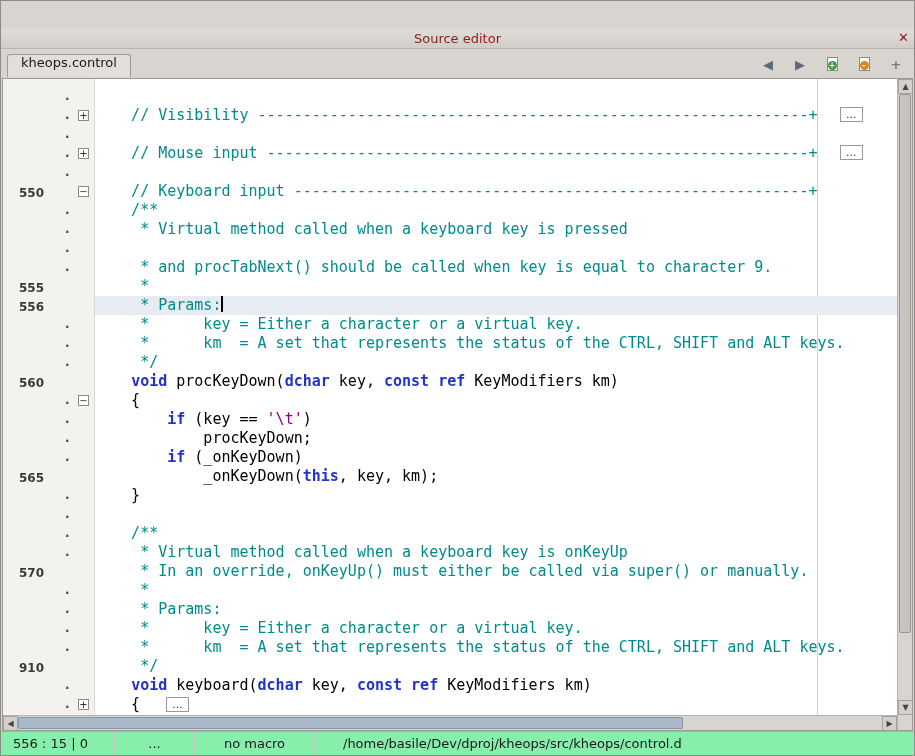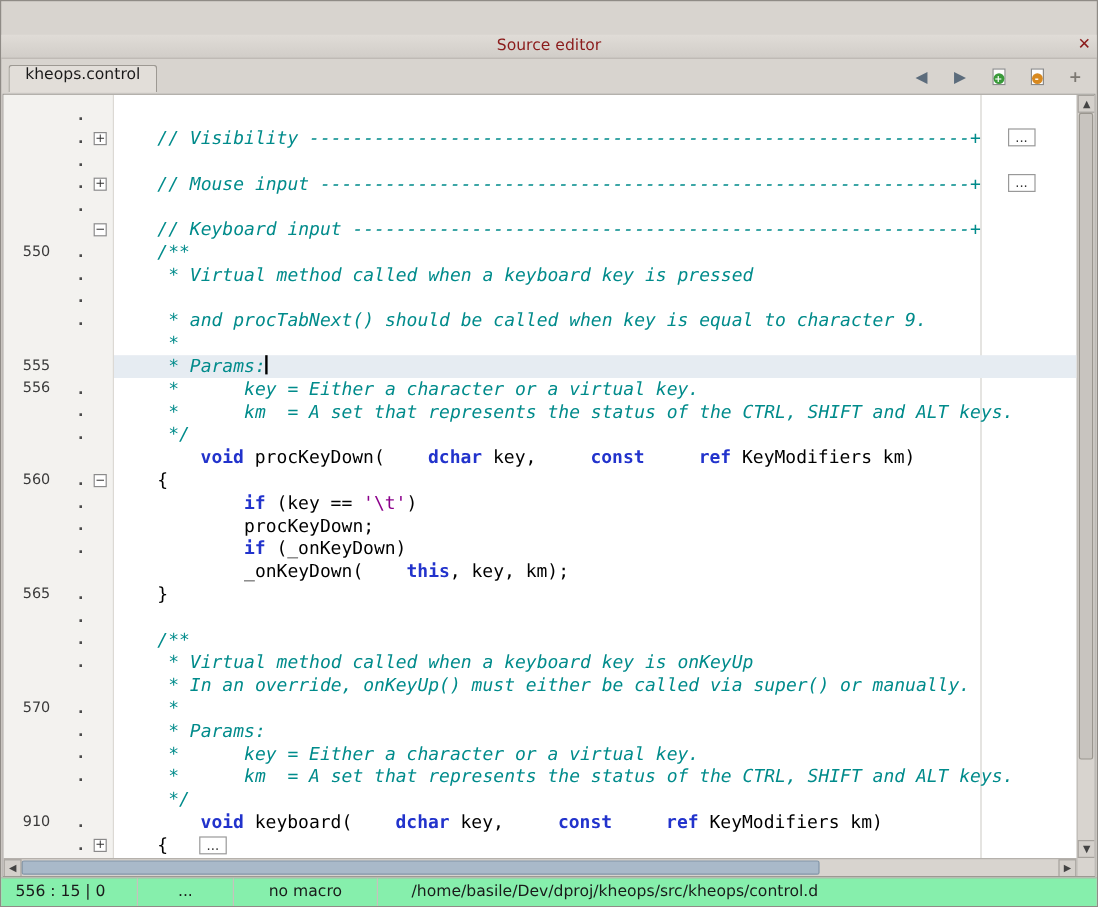--- a/index.html
+++ b/index.html
@@ -49,32 +49,32 @@
     display:flex; position:relative; overflow:hidden;
   }
   .editor-main { flex:1; min-width:0; display:flex; flex-direction:column; }
   .rows-wrap { flex:1; min-height:0; position:relative; overflow:hidden; background:#fff; }
   .gutter-bg { position:absolute; left:0; top:0; bottom:0; width:92px; background:#f3f2ef; border-right:1px solid #dcd9d4; }
   .margin-line { position:absolute; left:814px; top:0; bottom:0; width:1px; background:#d5d2cd; }
   .rows { position:absolute; left:0; top:8px; right:0; font-family:"DejaVu Sans Mono", monospace; font-size:15px; line-height:19px; }
 
   .row { display:flex; height:19px; position:relative; }
   .gcell { width:72px; flex:none; position:relative; font-family:"DejaVu Sans", sans-serif; font-size:12px; color:#3a3a3a; }
-  .gcell .ln { position:absolute; left:16px; top:18px; }
+  .gcell .ln { position:absolute; left:16px; top:2px;font-weight:bold; }
   .gcell .ln.dot { left:62px; top:0px; color:#4a4a4a; font-weight:bold; }
   .fcell { width:20px; flex:none; position:relative; }
   .fold-box {
     position:absolute; left:3px; top:4px; width:11px; height:11px;
     border:1px solid #8a8a8a; background:#fff; color:#333;
     font-size:10px; line-height:9px; text-align:center; font-family:"DejaVu Sans", sans-serif;
   }
   .code { flex:1; white-space:pre; position:relative; color:#000; }
   .row.current .code { background:#e6ecf2; }
-  .seg-c { color:#008b8b; font-style:italic; }
-  .seg-k { color:#2233cc; font-weight:bold;margin-left:36px; }
+  .seg-c { color:#008b8b; }
+  .seg-k { color:#2233cc; font-weight:bold; }
   .seg-s { color:#8b008b; }
   .seg-p { color:#000000; }
   .caret { display:inline-block; width:0px; border-left:2px solid #000; height:16px; vertical-align:text-top; }
   .ellipsis-box {
     display:inline-block; border:1px solid #999; background:#fff; color:#333;
     font-family:"DejaVu Sans", sans-serif; font-size:11px; line-height:13px; padding:0 5px; vertical-align:middle;
   }
   .ellipsis-box.far { position:absolute; left:745px; top:1px; }
   .ellipsis-box.inline { margin-left:26px; }
 

